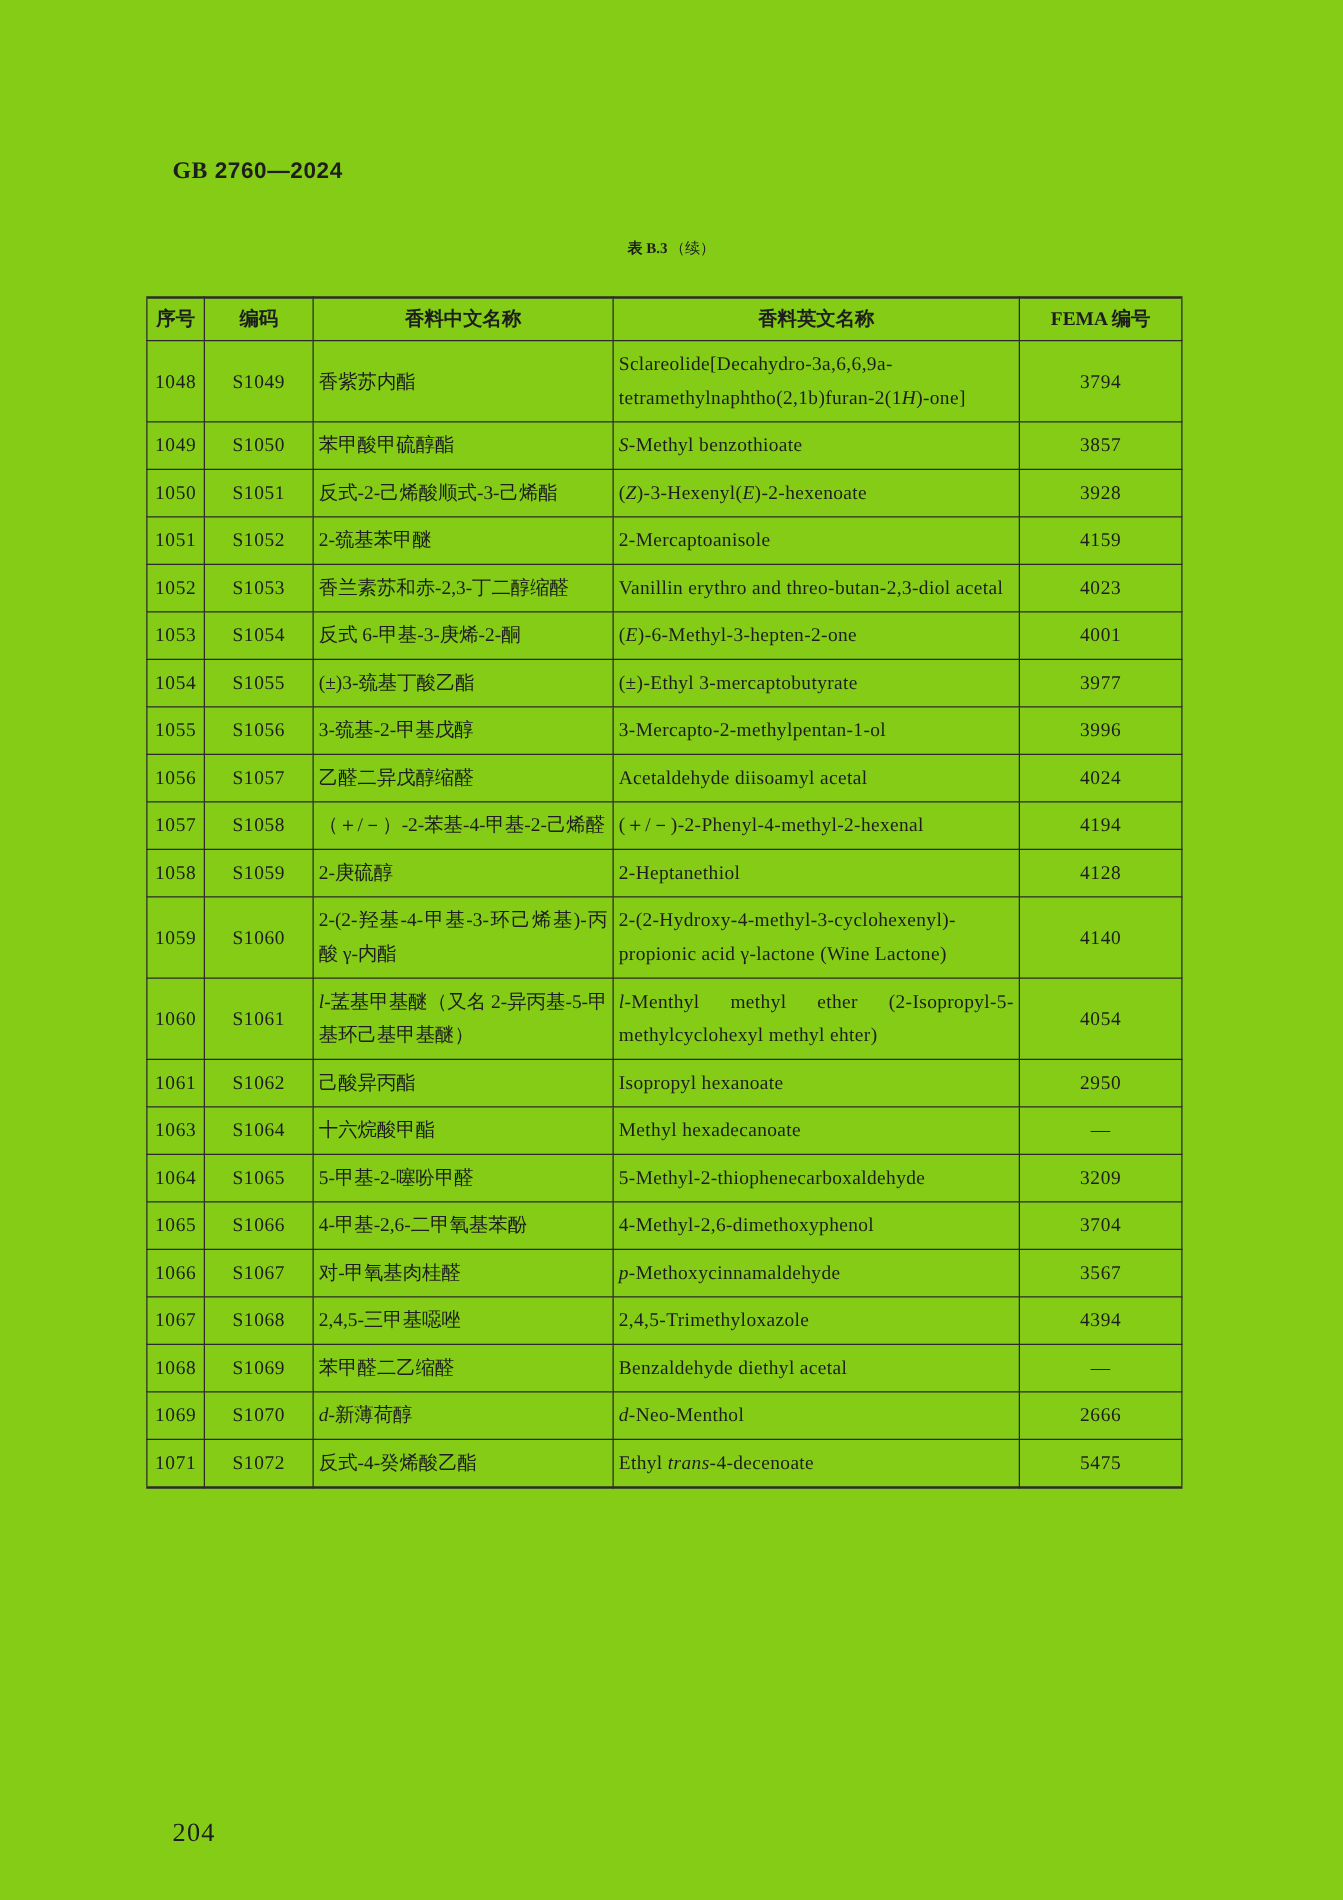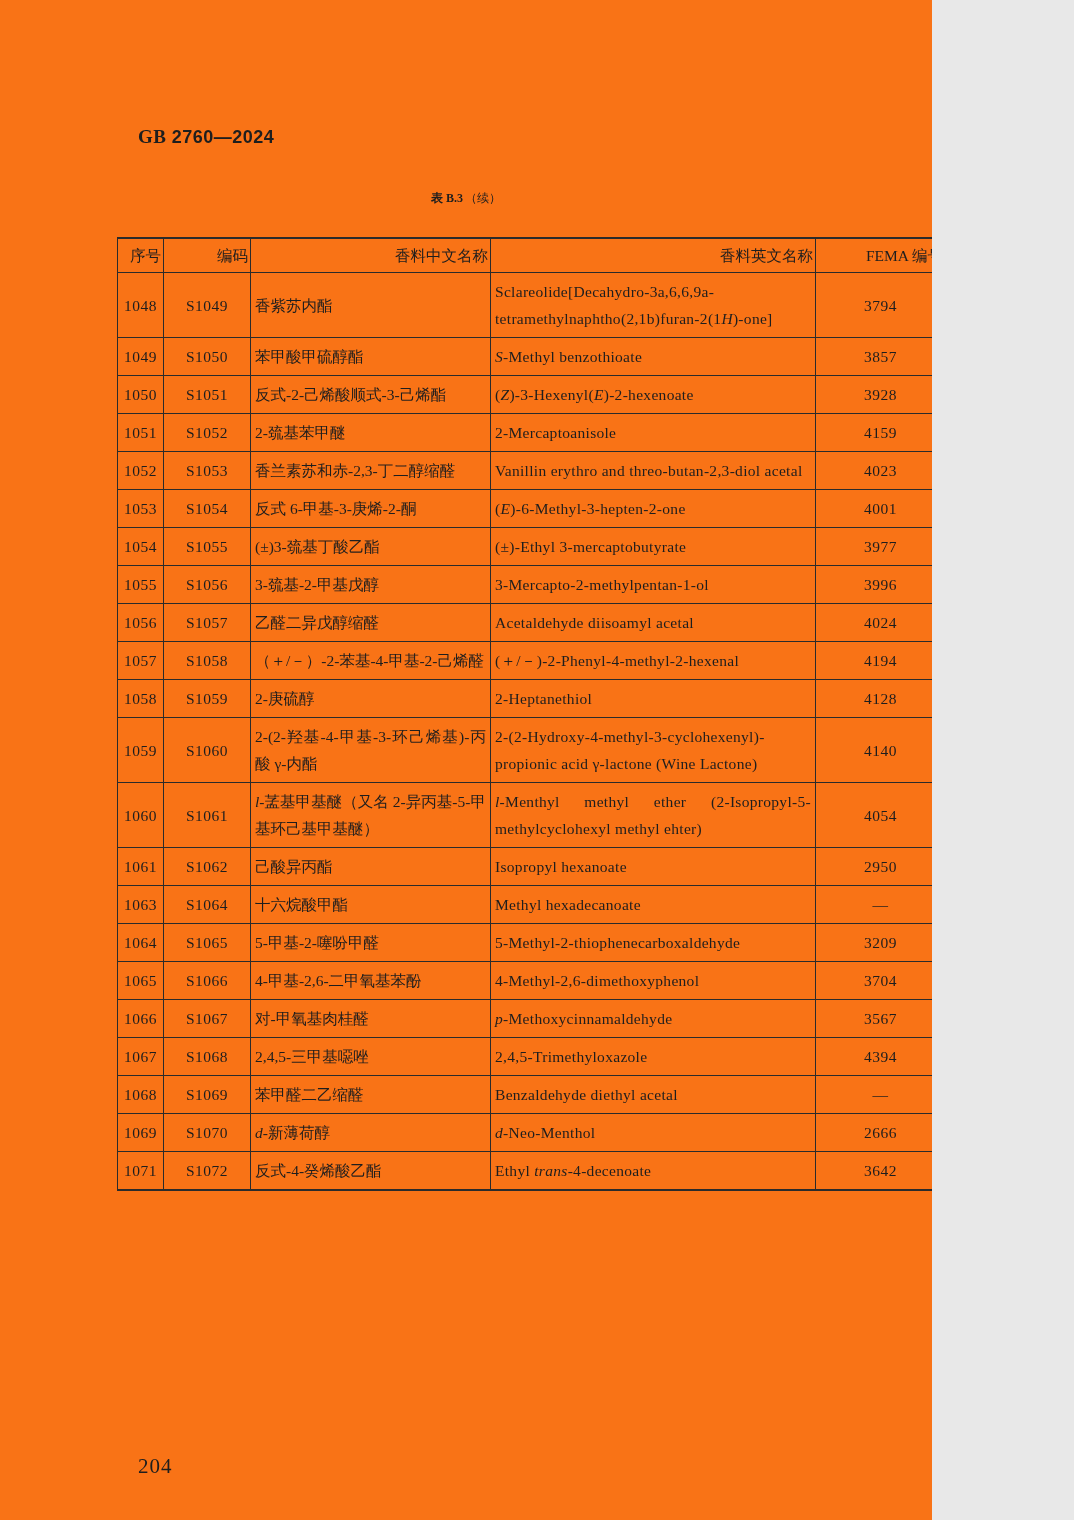--- a/index.html
+++ b/index.html
@@ -1,20 +1,20 @@
 <!DOCTYPE html>
 <html><head>
 <meta charset="utf-8">
 <style>
   html, body { margin: 0; padding: 0; background: #e8e8e8; }
   .page {
     position: relative;
-    width: 932px;
+    width: 1074px;
     height: 1520px;
-    background: #f97316;
+    background: #84cc16;
     font-family: "Liberation Serif", "DejaVu Serif", serif;
     color: #1e1e1e;
     overflow: hidden;
   }
   .doc-code {
     position: absolute;
     left: 138px;
     top: 126px;
     font-size: 19px;
     font-weight: bold;
@@ -46,21 +46,21 @@
   table.flavor th, table.flavor td {
     border: 1px solid #2b2b2b;
     font-size: 15.5px;
     font-weight: normal;
     line-height: 27px;
     vertical-align: middle;
     padding: 5px 4px;
     color: #1e1e1e;
     overflow: hidden;
   }
-  table.flavor th { padding: 3px 2px; text-align: right; }
+  table.flavor th { padding: 3px 2px; text-align: center; font-weight: bold; }
   td.c { text-align: center; padding-left: 0; padding-right: 0; letter-spacing: 0.5px; }
   td.cn { text-align: justify; padding: 5px 6px 5px 11px; }
   td.en { text-align: justify; padding: 5px 9px 5px 11px; letter-spacing: 0.3px; }
   .page-number {
     position: absolute;
     left: 138px;
     top: 1454px;
     font-size: 21px;
     letter-spacing: 1px;
     text-align: right;
@@ -243,20 +243,20 @@
           <td class="c">S1070</td>
           <td class="cn"><i>d</i>-新薄荷醇</td>
           <td class="en"><i>d</i>-Neo-Menthol</td>
           <td class="c">2666</td>
         </tr>
         <tr>
           <td class="c">1071</td>
           <td class="c">S1072</td>
           <td class="cn">反式-4-癸烯酸乙酯</td>
           <td class="en">Ethyl <i>trans</i>-4-decenoate</td>
-          <td class="c">3642</td>
+          <td class="c">5475</td>
         </tr>
       </tbody>
   </table>
 
   <div class="page-number">204</div>
 
 </div>
 
 </body></html>

